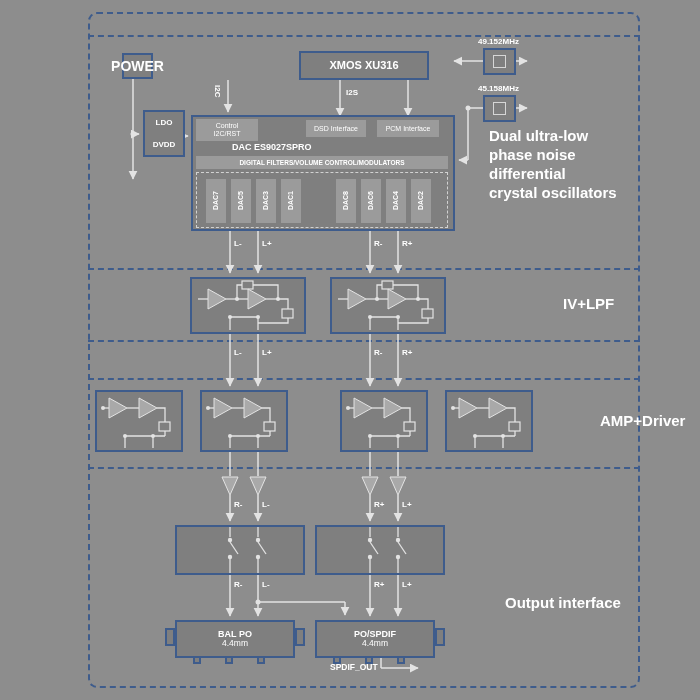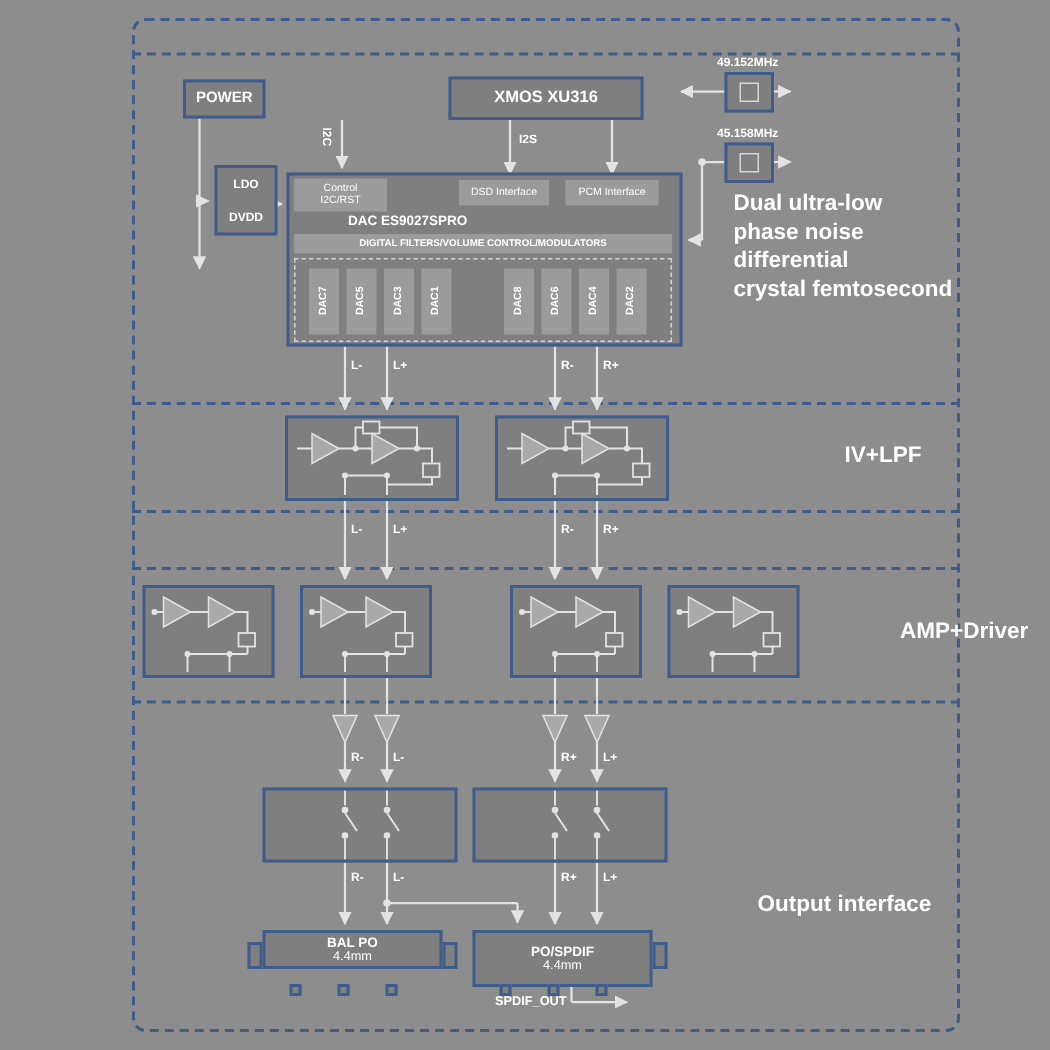--- a/index.html
+++ b/index.html
@@ -114,21 +114,21 @@
       <circle cx="258" cy="602" r="2.5"></circle>
     </g>
     <g class="tri">
       <polygon points="222,477 238,477 230,495"></polygon>
       <polygon points="250,477 266,477 258,495"></polygon>
       <polygon points="362,477 378,477 370,495"></polygon>
       <polygon points="390,477 406,477 398,495"></polygon>
     </g>
   </svg>
 
-  <div class="blk bold" style="left:122px;top:53px;width:55px;height:26px;font-size:10px;">
+  <div class="blk bold" style="left:122px;top:53px;width:31px;height:26px;font-size:14px;">
       <span>POWER</span>
     </div>
   <div class="blk bold" style="left:299px;top:51px;width:130px;height:29px;font-size:11px;">
       <span>XMOS XU316</span>
     </div>
 
   <span class="vlabel" style="left:213px;top:85px;">I2C</span>
   <span class="sig" style="left:346px;top:88px;">I2S</span>
 
   <div class="blk" style="left:143px;top:110px;width:42px;height:47px;font-size:8px;font-weight:bold;justify-content:space-around;">
@@ -185,21 +185,21 @@
   </div>
   <span class="sig" style="left:478px;top:84px;">45.158MHz</span>
   <div class="blk" style="left:483px;top:95px;width:33px;height:27px;">
     <div class="osc-inner"></div>
   </div>
 
   <div class="abs" style="left:489px;top:126px;">
     <div class="cap" style="position:static;line-height:19px;">Dual ultra-low</div>
     <div class="cap" style="position:static;line-height:19px;">phase noise</div>
     <div class="cap" style="position:static;line-height:19px;">differential</div>
-    <div class="cap" style="position:static;line-height:19px;">crystal femtosecond</div>
+    <div class="cap" style="position:static;line-height:19px;">crystal oscillators</div>
   </div>
 
 
   <span class="sig" style="left:234px;top:239px;">L-</span>
   <span class="sig" style="left:262px;top:239px;">L+</span>
   <span class="sig" style="left:374px;top:239px;">R-</span>
   <span class="sig" style="left:402px;top:239px;">R+</span>
 
   <div class="blk" style="left:190px;top:277px;width:116px;height:57px;">
     <svg width="112" height="53" viewBox="0 0 112 53">
@@ -348,21 +348,21 @@
     </svg>
   </div>
 
   <span class="sig" style="left:234px;top:580px;">R-</span>
   <span class="sig" style="left:262px;top:580px;">L-</span>
   <span class="sig" style="left:374px;top:580px;">R+</span>
   <span class="sig" style="left:402px;top:580px;">L+</span>
 
   <div class="tab" style="left:165px;top:628px;width:10px;height:18px;"></div>
   <div class="tab" style="left:295px;top:628px;width:10px;height:18px;"></div>
-  <div class="blk" style="left:175px;top:620px;width:120px;height:26px;">
+  <div class="blk" style="left:175px;top:620px;width:120px;height:38px;">
     <span style="font-size:9px;font-weight:bold;">BAL PO</span>
     <span style="font-size:8.5px;">4.4mm</span>
   </div>
   <div class="tab" style="left:193px;top:656px;width:8px;height:8px;"></div>
   <div class="tab" style="left:225px;top:656px;width:8px;height:8px;"></div>
   <div class="tab" style="left:257px;top:656px;width:8px;height:8px;"></div>
 
   <div class="tab" style="left:435px;top:628px;width:10px;height:18px;"></div>
   <div class="blk" style="left:315px;top:620px;width:120px;height:38px;">
     <span style="font-size:9px;font-weight:bold;">PO/SPDIF</span>

